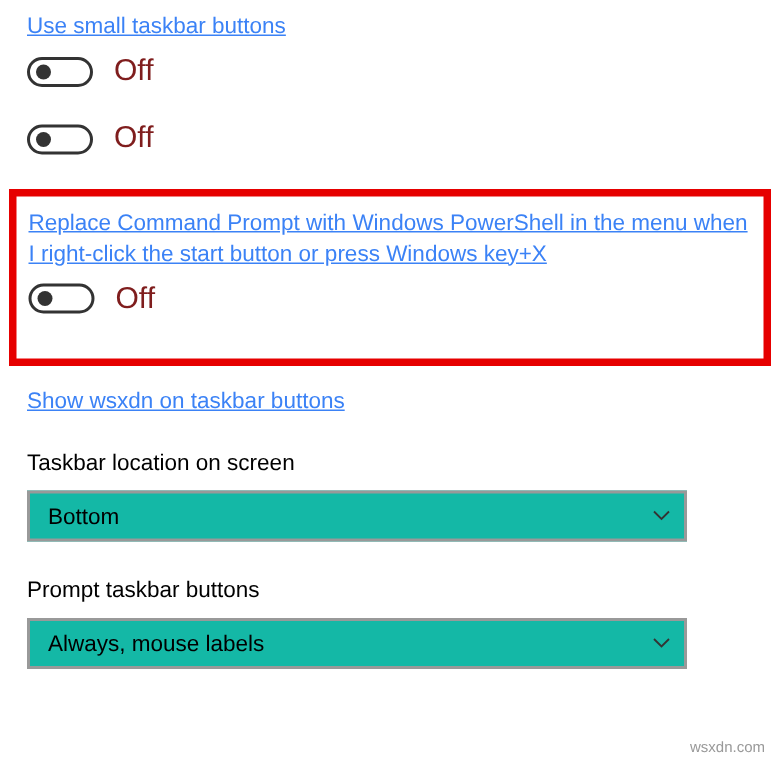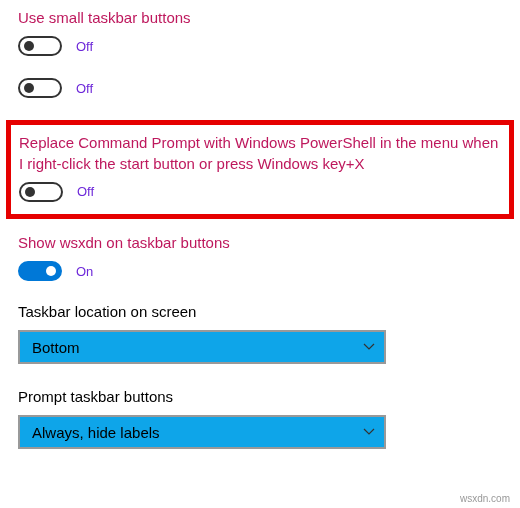--- a/index.html
+++ b/index.html
@@ -16,21 +16,22 @@
       height: 508px;
       padding: 8px 18px 0 18px;
       position: relative;
     }
     .setting-group {
       margin-bottom: 22px;
     }
     .setting-label {
       line-height: 1.35;
       margin-bottom: 8px;
-      color: #be185d;
+      color: #3b82f6;
+      text-decoration: underline;
     }
     .toggle-row {
       display: flex;
       align-items: center;
       gap: 14px;
     }
     .toggle {
       width: 44px;
       height: 20px;
       border: 2px solid #333;
@@ -55,44 +56,44 @@
     .toggle.on .knob {
       position: absolute;
       width: 10px;
       height: 10px;
       background: #fff;
       border-radius: 50%;
       top: 3px;
       right: 4px;
     }
     .toggle-state {
-      font-size: 13px;
-      color: #6d28d9;
+      font-size: 20px;
+      color: #7f1d1d;
     }
     .highlight-box {
       border: 5px solid #e60000;
       padding: 8px 8px 12px 8px;
       margin-left: -12px;
       margin-right: -12px;
       margin-bottom: 14px;
     }
     .highlight-box .setting-group {
-      margin-bottom: 0;
+      margin-bottom: 16px;
     }
     .dropdown-group {
       margin-bottom: 24px;
     }
     .dropdown-label {
       margin-bottom: 10px;
     }
     .dropdown {
-      width: 368px;
+      width: 440px;
       height: 34px;
       border: 2px solid #999;
-      background: #0ea5e9;
+      background: #14b8a6;
       display: flex;
       align-items: center;
       justify-content: space-between;
       padding: 0 8px 0 12px;
       font-size: 15px;
       color: #000;
     }
     .chevron {
       width: 14px;
       height: 14px;
@@ -137,44 +138,38 @@
       <div class="toggle off">
           <div class="knob"></div>
         </div>
       <div class="toggle-state">Off</div>
     </div>
   </div>
 </div>
 
 <div class="setting-group">
   <div class="setting-label">Show wsxdn on taskbar buttons</div>
-  <div class="toggle-row">
-    <div class="toggle on">
-        <div class="knob"></div>
-      </div>
-    <div class="toggle-state">On</div>
-  </div>
 </div>
 
 <div class="dropdown-group">
   <div class="dropdown-label">Taskbar location on screen</div>
   <div class="dropdown">
     <span>Bottom</span>
     <span class="chevron">
       <svg width="12" height="12" viewBox="0 0 12 12">
           <path d="M1 3 L6 8 L11 3" stroke="#333" stroke-width="1.2" fill="none"></path>
         </svg>
     </span>
   </div>
 </div>
 
 <div class="dropdown-group">
   <div class="dropdown-label">Prompt taskbar buttons</div>
   <div class="dropdown">
-    <span>Always, hide labels</span>
+    <span>Always, mouse labels</span>
     <span class="chevron">
       <svg width="12" height="12" viewBox="0 0 12 12">
           <path d="M1 3 L6 8 L11 3" stroke="#333" stroke-width="1.2" fill="none"></path>
         </svg>
     </span>
   </div>
 </div>
 
 <div class="watermark">wsxdn.com</div>
 

